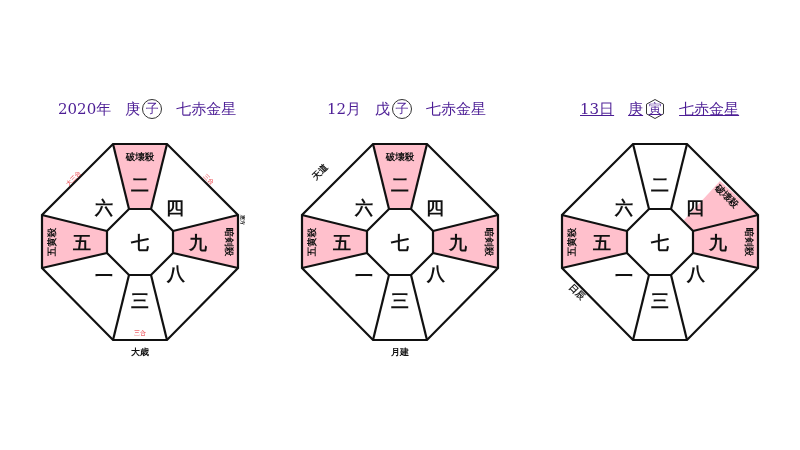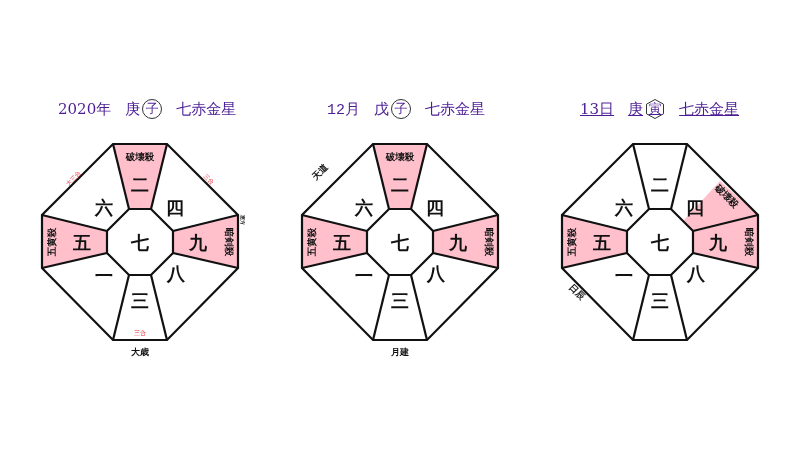--- a/index.html
+++ b/index.html
@@ -70,21 +70,21 @@
       <text x="0" y="90">三合</text>
     </g>
 
     <g font-size="9" font-weight="bold" fill="#111" text-anchor="middle" dominant-baseline="central">
       <text x="0" y="110">大歳</text>
       <text x="0" y="0" font-size="5" transform="translate(103,-22) rotate(90)">恵方</text>
     </g>
   </svg>
 </div>
 
-<div class="title" style="left:327px;font-family:Liberation Mono, monospace;">
+<div class="title" style="left:327px;">
   <span class="t-year">12月</span>
   <span class="t-stem">戊</span>
   <span class="t-branch">子</span>
   <span class="t-star">七赤金星</span>
 </div>
 
 <div class="diagram" style="left:295px;">
   <svg width="210" height="230" viewBox="-105 -102 210 230">
     <polygon points="-27,-98 27,-98 11,-33 -11,-33" fill="#ffc0cc"></polygon>
     <polygon points="98,-27 98,26 33,11 33,-11" fill="#ffc0cc"></polygon>

